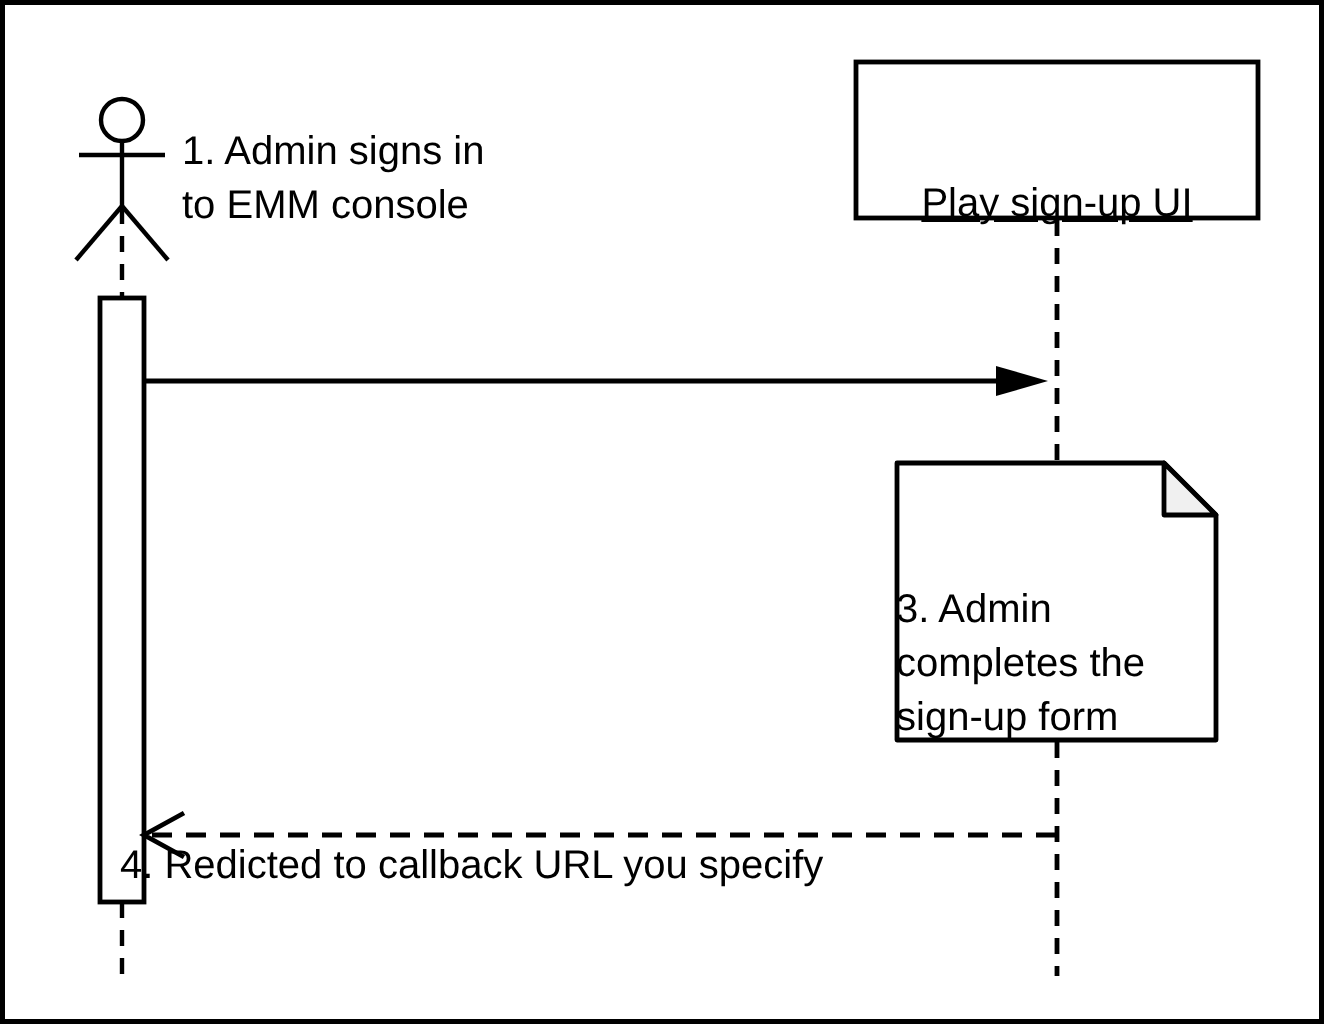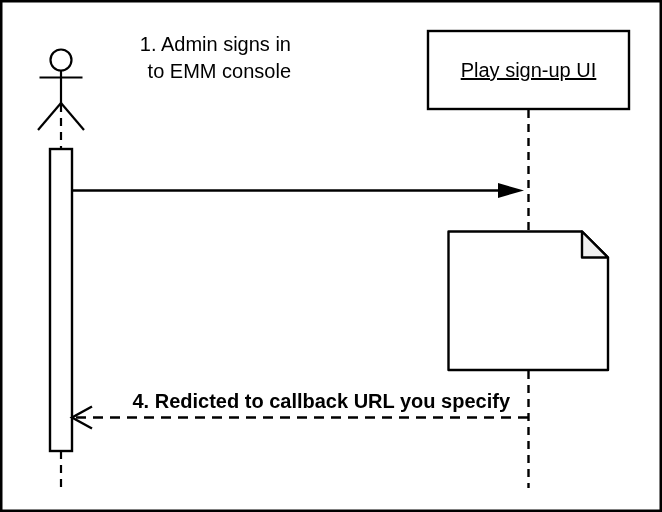--- a/index.html
+++ b/index.html
@@ -18,25 +18,26 @@
   }
   svg.layer {
     position: absolute;
     left: 0;
     top: 0;
     width: 662px;
     height: 512px;
   }
   .label {
     position: absolute;
-    text-align: right;
+    text-align: left;
     font-size: 20px;
     line-height: 27px;
     white-space: pre-line;
     color: #000000;
+    margin-top: 32px;
   }
   .label--msg {
     line-height: 24px;
   }
   .label--box {
     display: flex;
     align-items: center;
     justify-content: center;
     line-height: 24px;
     text-decoration: underline;
@@ -78,16 +79,19 @@
     <line x1="76" y1="417.5" x2="528" y2="417.5" stroke="#000000" stroke-width="2.4" stroke-dasharray="10,7"></line>
     <polyline points="92,406.5 72,417.5 92,428.5" fill="none" stroke="#000000" stroke-width="2.4"></polyline>
   </svg>
 
   <div class="label" style="left:91px; top:31px; width:200px;">1. Admin signs in
 to EMM console</div>
 
   <div class="label label--box" style="left:428px; top:31px; width:201px; height:78px;">Play sign-up UI</div>
 
 
+  <div class="label" style="left:448px; top:260px; width:160px;">3. Admin
+completes the
+sign-up form</div>
 
-  <div class="label label--msg" style="left:60px; top:389px; width:450px;font-weight:bold;">4. Redicted to callback URL you specify</div>
+  <div class="label label--msg" style="left:60px; top:389px; width:450px;">4. Redicted to callback URL you specify</div>
 
 </div>
 
 </body></html>

